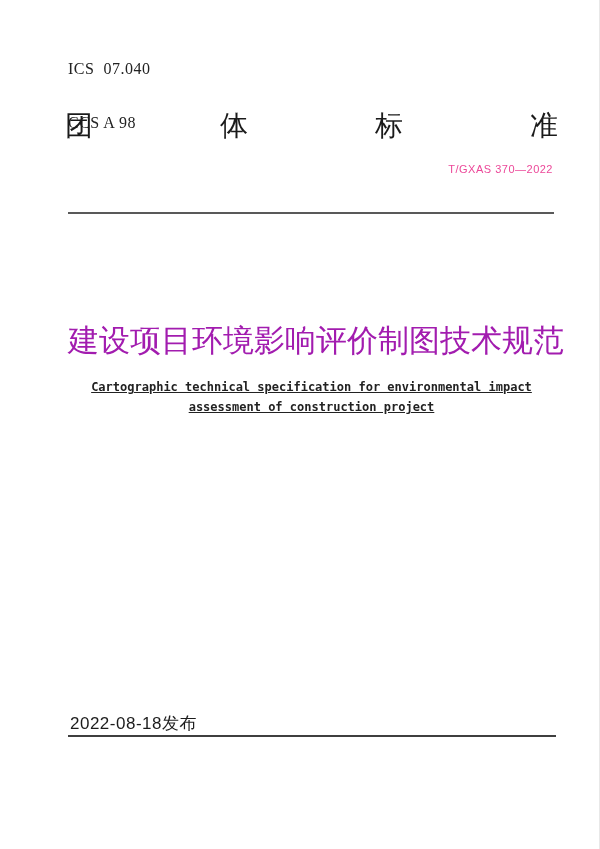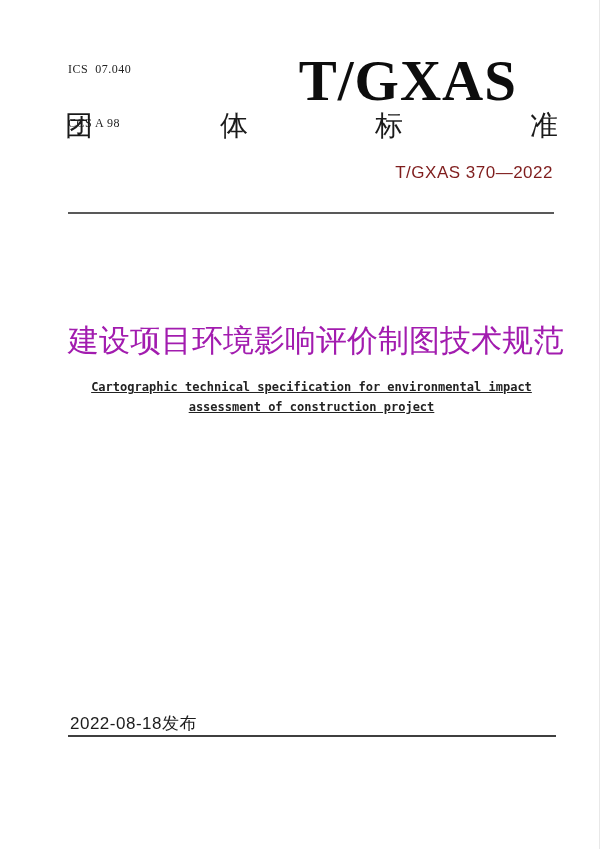--- a/index.html
+++ b/index.html
@@ -22,21 +22,21 @@
     top: 0; right: 0;
     width: 1px; height: 100%;
     background: #e8e8e8;
   }
 
   .ics-block {
     position: absolute;
     left: 68px;
     top: 24px;
     font-family: "Liberation Serif", "DejaVu Serif", serif;
-    font-size: 12px;
+    font-size: 16px;
     line-height: 18px;
     letter-spacing: 0.5px;
     white-space: pre;
     color: #222;
   }
 
   .logo {
     position: absolute;
     top: 52px;
     right: 83px;
@@ -58,23 +58,23 @@
     justify-content: space-between;
     font-size: 28px;
     line-height: 30px;
     color: #1a1a1a;
   }
 
   .doc-number {
     position: absolute;
     right: 47px;
     top: 163px;
-    font-size: 17px;
+    font-size: 11px;
     letter-spacing: 0.5px;
-    color: #7f1d1d;
+    color: #ec4899;
     white-space: nowrap;
   }
 
   .rule-top {
     position: absolute;
     left: 68px;
     right: 46px;
     top: 212px;
     height: 2px;
     background: #595959;
@@ -150,21 +150,20 @@
 <body>
 
 <div class="page">
   <div class="scan-edge"></div>
 
   <div class="ics-block">
     <div>ICS  07.040</div>
     <div>CCS A 98</div>
   </div>
 
-  <div class="logo">T/GXAS</div>
 
   <div class="standard-type">
     <span>团</span>
     <span>体</span>
     <span>标</span>
     <span>准</span>
   </div>
 
   <div class="doc-number">T/GXAS 370—2022</div>
 

